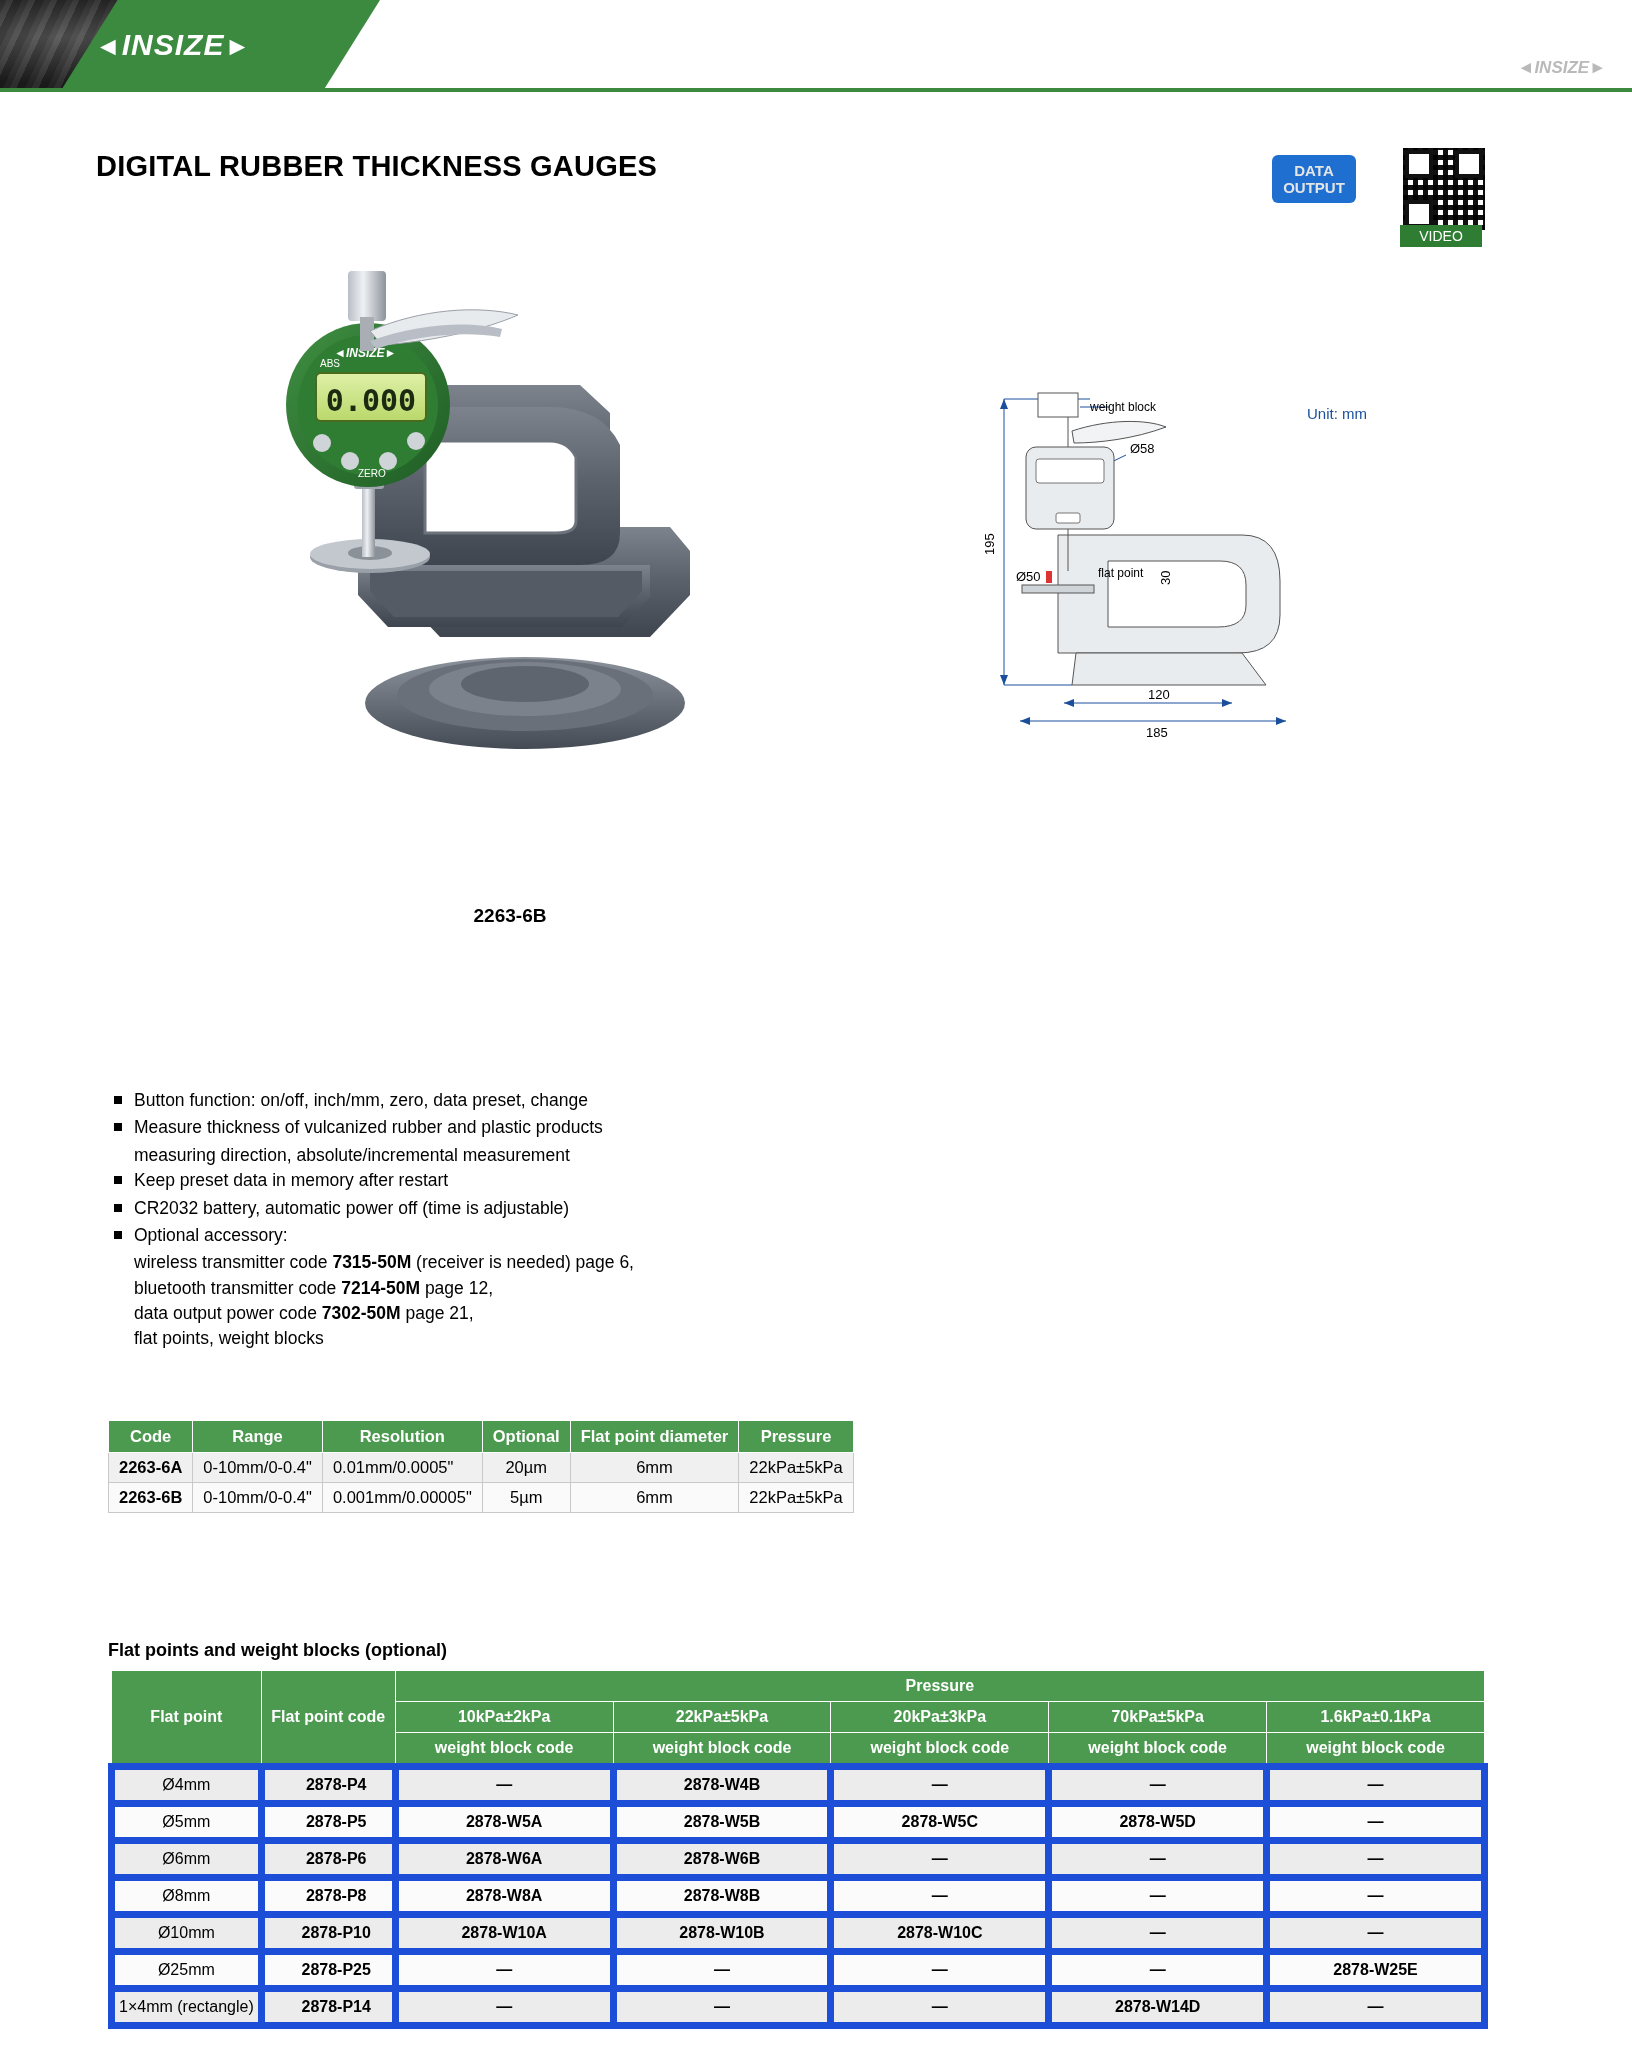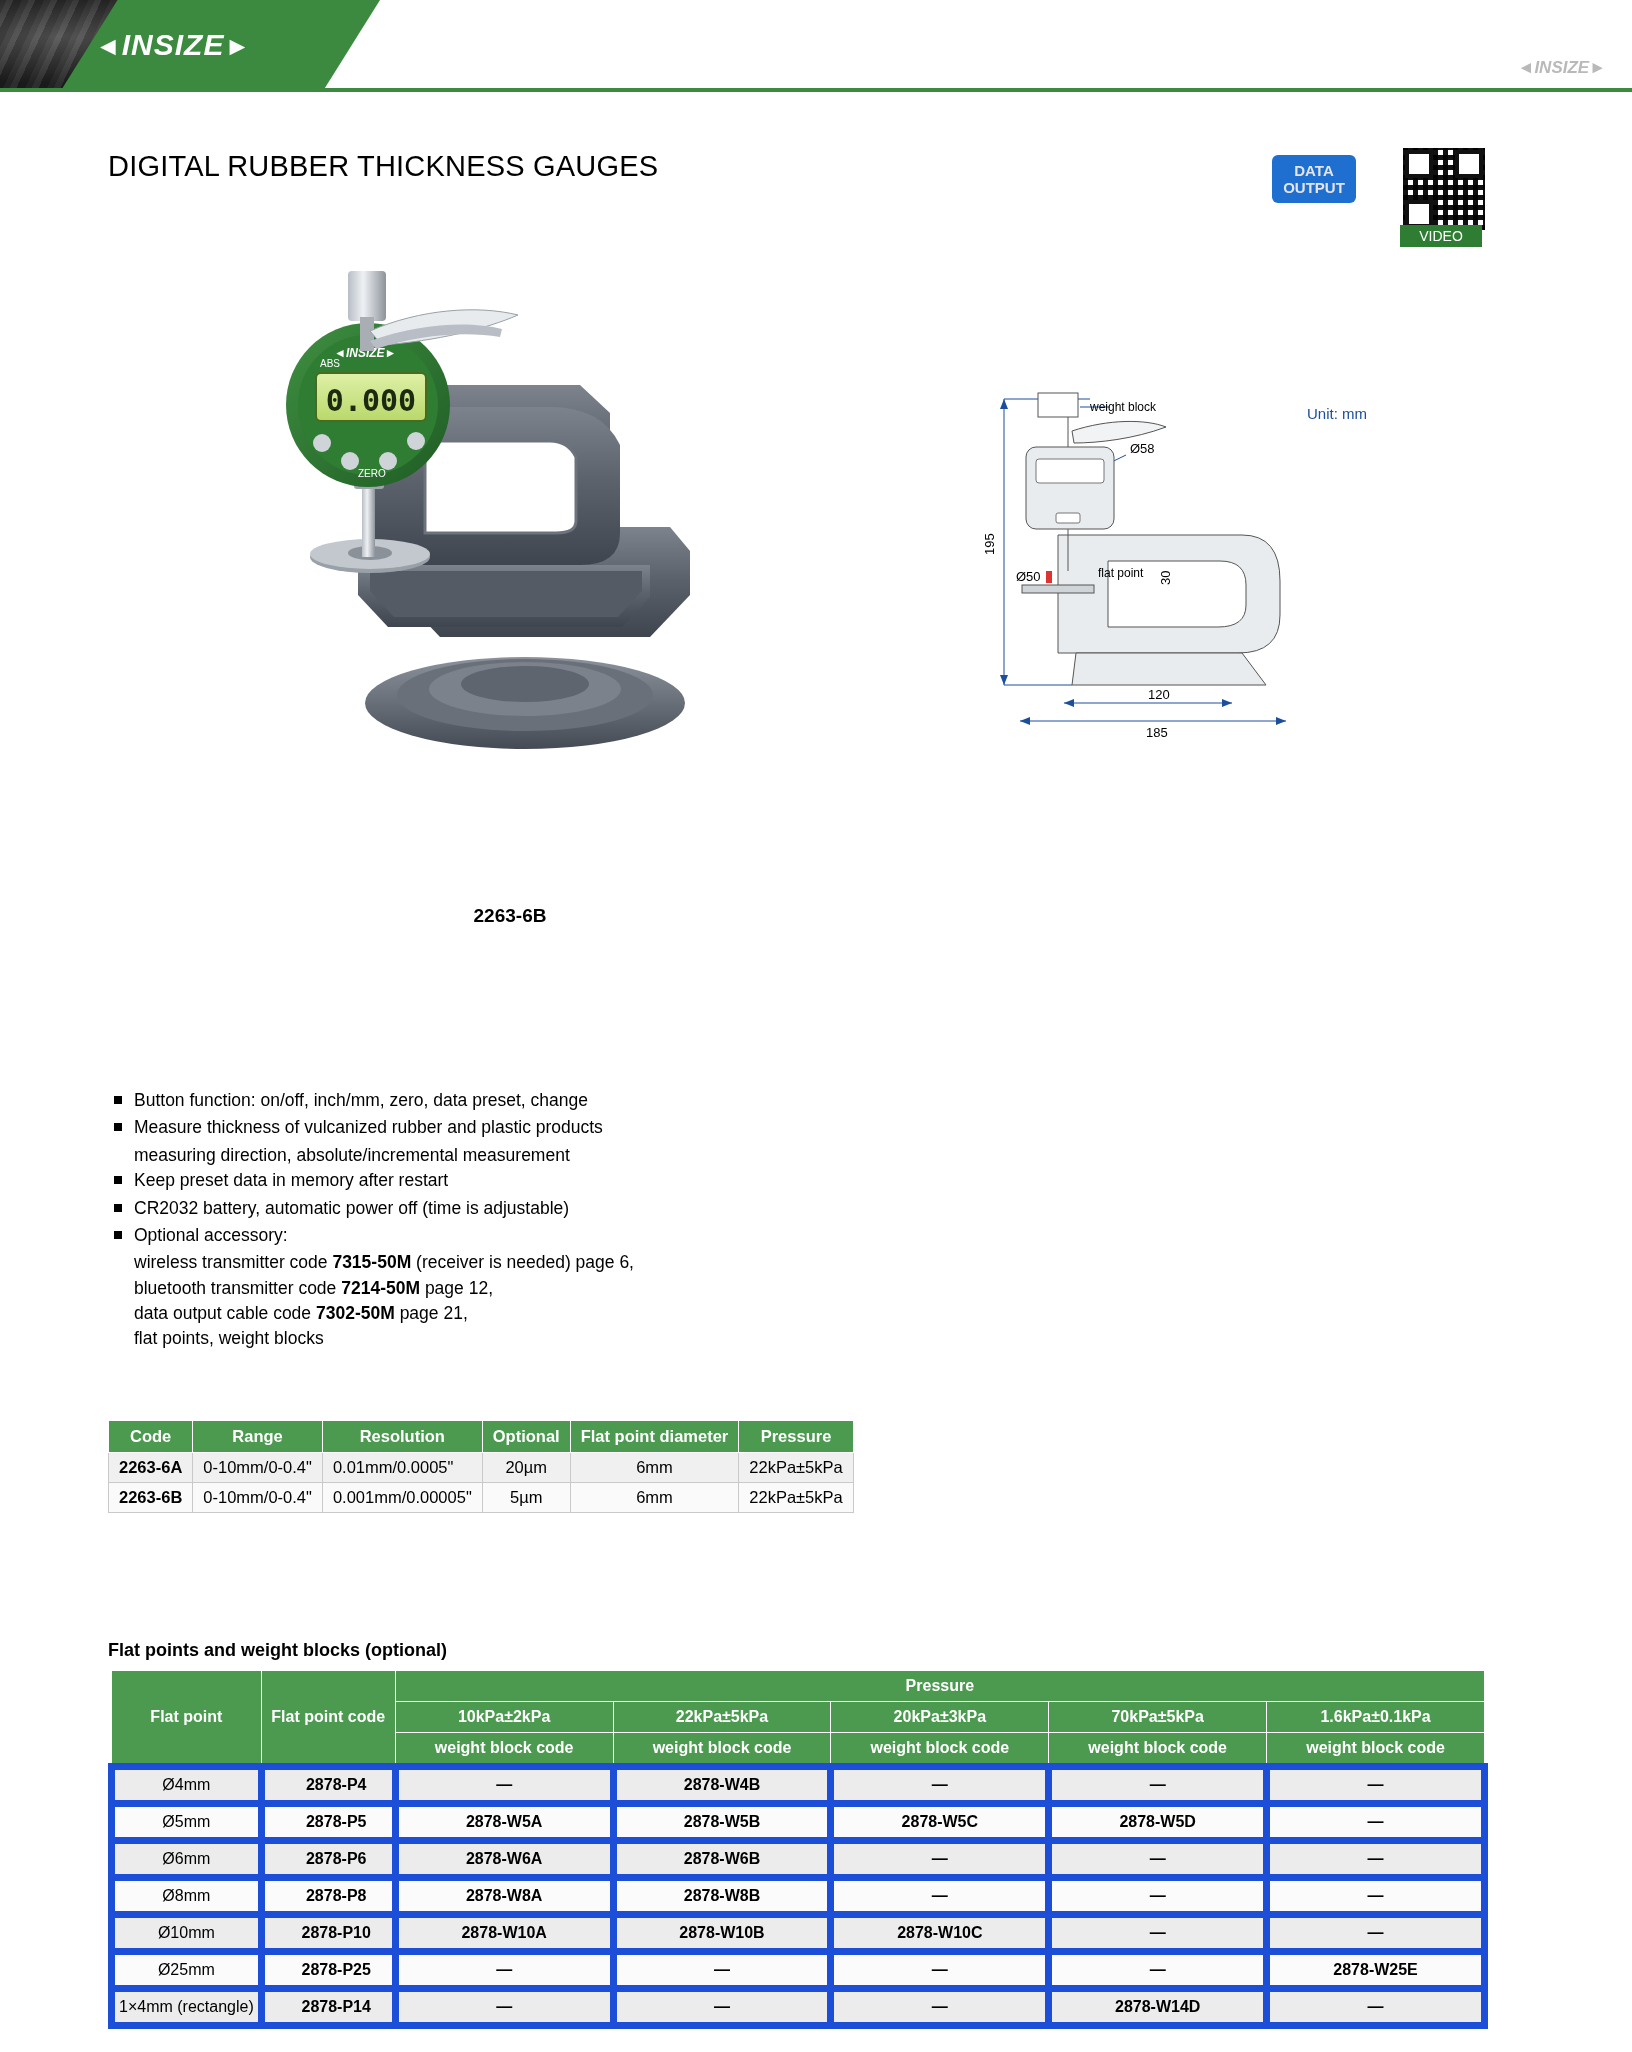--- a/index.html
+++ b/index.html
@@ -37,22 +37,22 @@
   }
   .hdr-logo .arrow-l, .hdr-logo .arrow-r { font-style:normal; font-size:26px; }
   .hdr-rule { position:absolute; left:0; top:88px; width:1632px; height:4px; background:#3c8a3f; }
   .hdr-right-logo {
     position:absolute; right:26px; top:58px;
     color:#b9b9b9; font-style:italic; font-weight:bold; font-size:17px;
   }
 
   
   .title {
-    position:absolute; left:108px; top:150px;
-    font-size:29px; font-weight:normal; letter-spacing:.2px;
+    position:absolute; left:96px; top:150px;
+    font-size:29px; font-weight:bold; letter-spacing:.2px;
   }
 
   
   .data-output-badge {
     position:absolute; left:1272px; top:155px; width:84px; height:48px;
     background:#1f6fd0; border-radius:6px; color:#e5e5e5;
     font-size:15px; font-weight:bold; line-height:1.15;
     display:flex; flex-direction:column; align-items:center; justify-content:center;
     text-align:center;
   }
@@ -293,21 +293,21 @@
     <div class="feat-item">Keep preset data in memory after restart</div>
     <div class="feat-item">CR2032 battery, automatic power off (time is adjustable)</div>
     <div class="feat-item">Optional accessory:</div>
     <div class="feat-sub">
       <span>wireless transmitter code </span><b>7315-50M</b><span> (receiver is needed) page 6,</span>
     </div>
     <div class="feat-sub">
       <span>bluetooth transmitter code </span><b>7214-50M</b><span> page 12,</span>
     </div>
     <div class="feat-sub">
-      <span>data output cable code </span><b>7302-50M</b><span> page 21,</span>
+      <span>data output power code </span><b>7302-50M</b><span> page 21,</span>
     </div>
     <div class="feat-sub">flat points, weight blocks</div>
   </div>
 
   <table class="tbl1">
     <thead>
       <tr>
         <th>Code</th>
         <th>Range</th>
         <th>Resolution</th>

